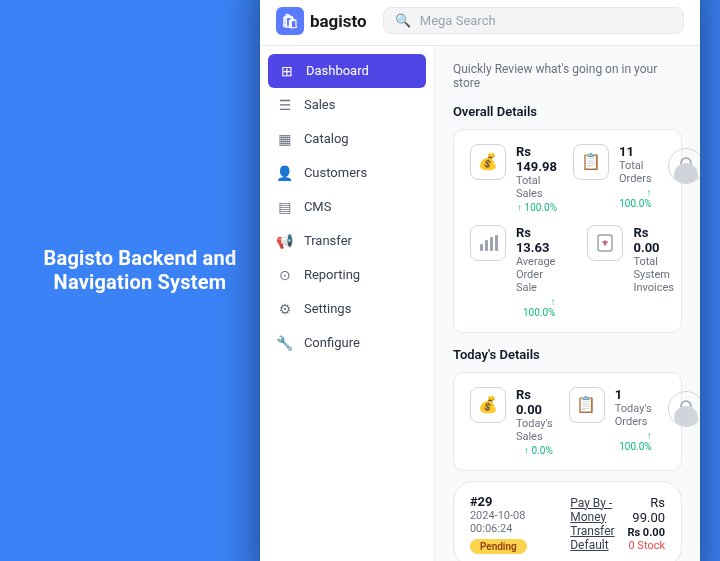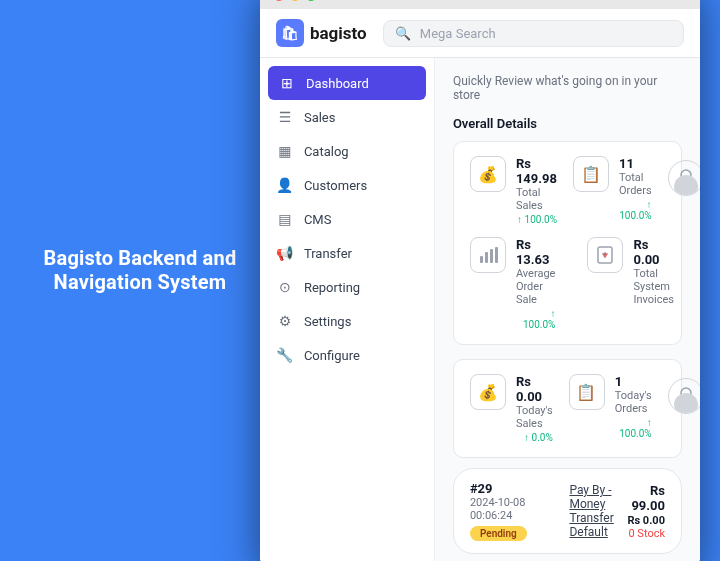--- a/index.html
+++ b/index.html
@@ -268,21 +268,21 @@
       margin-top: 4px;
     }
     .order-payment {
       color: #374151;
       font-size: 12px;
       flex: 1;
       text-decoration: underline;
     }
     .order-amount {
       font-size: 13px;
-      font-weight: 700;
+      font-weight: 400;
       color: #111827;
     }
     .order-stock {
       font-size: 11px;
       color: #ef4444;
     }
   </style>
 </head>
 <body>
 
@@ -415,20 +415,21 @@
               </div>
               <div class="stat-text">
                 <div class="stat-value">Rs 0.00</div>
                 <div class="stat-label">Total System Invoices</div>
               </div>
             </div>
             <div style="width:36px; flex-shrink:0;"></div>
           </div>
         </div>
 
+        <div class="section-title">Today's Details</div>
         <div class="stats-card" style="margin-bottom:10px;">
           <div style="display:flex; gap:16px; align-items:flex-start;">
 
             <div class="stat-item" style="flex:1;">
               <div class="stat-icon">💰</div>
               <div class="stat-text">
                 <div class="stat-value">Rs 0.00</div>
                 <div class="stat-label">Today's Sales</div>
                 <div class="stat-change up">0.0%</div>
               </div>

